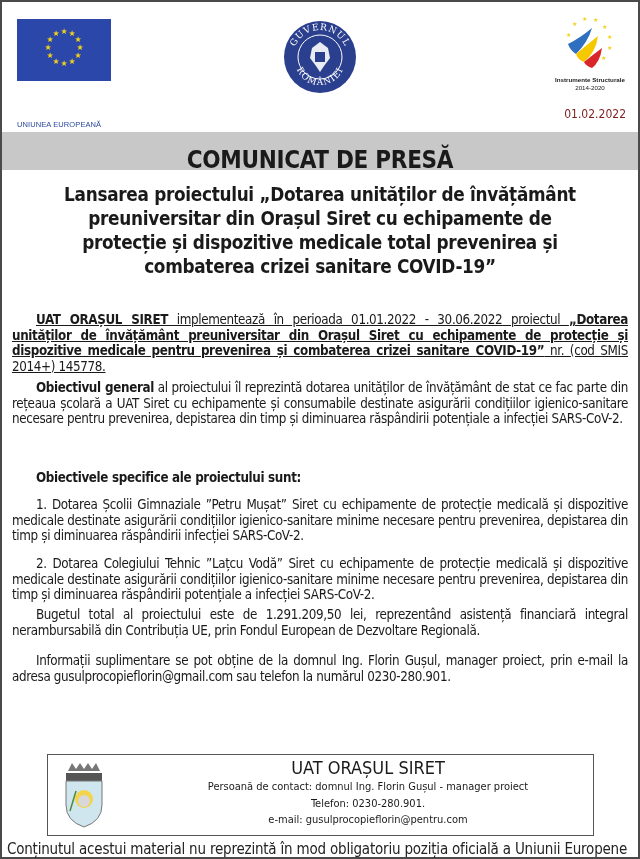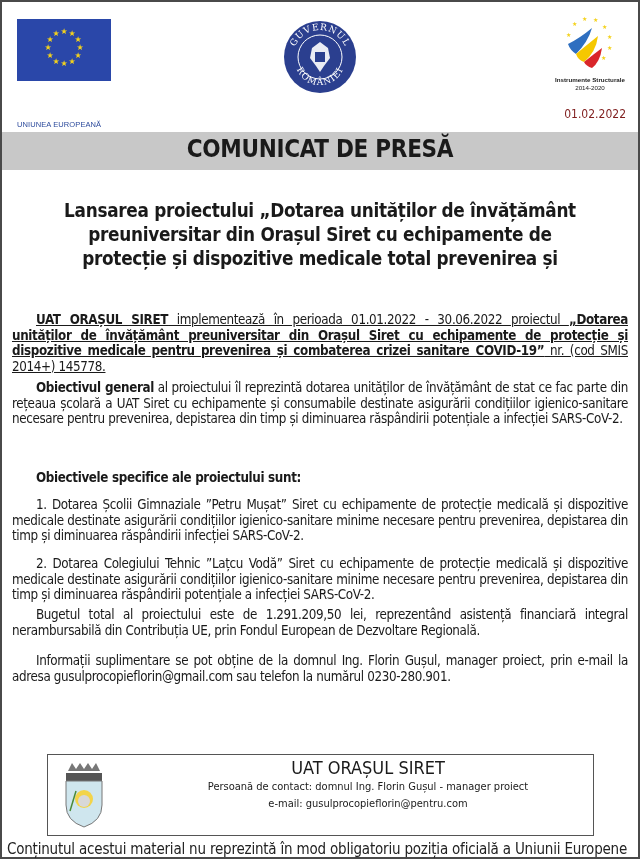--- a/index.html
+++ b/index.html
@@ -6,22 +6,22 @@
   body { width:640px; height:859px; position:relative; overflow:hidden;
          font-family:"DejaVu Sans Condensed","DejaVu Sans", sans-serif; color:#1a1a1a; }
   .frame { position:absolute; left:0; top:0; width:636px; height:855px; border:2px solid #4a4a4a; }
   .eu-logo { position:absolute; left:17px; top:19px; width:94px; height:62px; background:#2a47a9; }
   .eu-label { position:absolute; left:17px; top:84px; font-family:"Liberation Sans",sans-serif; font-size:7.5px; color:#2c4a9c; letter-spacing:0.1px;margin-top:36px; }
   .gov-logo { position:absolute; left:283px; top:20px; width:74px; height:74px; }
   .is-logo { position:absolute; left:558px; top:14px; width:60px; height:60px; }
   .is-label { position:absolute; left:548px; top:76px; width:84px; text-align:center; font-family:"Liberation Sans",sans-serif; font-size:6.2px; font-weight:bold; line-height:8px; color:#222; }
   .date { position:absolute; right:14px; top:107px; font-size:12px; color:#7f1d1d; }
   .banner { position:absolute; left:2px; top:132px; width:636px; height:38px; background:#c8c8c8; text-align:center; }
-  .banner span { display:inline-block; margin-top:3px; font-size:24px; font-weight:bold; letter-spacing:-0.3px; color:#1a1a1a; }
-  .title { position:absolute; left:24px; top:183px; width:592px; text-align:center; font-size:18.8px; font-weight:bold; line-height:24px; letter-spacing:-0.3px;margin-top:16px; }
+  .banner span { display:inline-block; margin-top:14px; font-size:24px; font-weight:bold; letter-spacing:-0.3px; color:#1a1a1a; }
+  .title { position:absolute; left:24px; top:183px; width:592px; text-align:center; font-size:18.8px; font-weight:bold; line-height:24px; letter-spacing:-0.3px; }
   .para { position:absolute; left:12px; width:616px; font-size:13.3px; line-height:15.5px; text-align:justify; letter-spacing:-0.35px; }
   .para .ind { display:inline-block; width:24px; }
   .p1 { top:312px;text-decoration:underline; }
   .p2 { top:380px; }
   .p3 { top:470px; font-weight:bold; }
   .p4 { top:497px; }
   .p5 { top:556px; }
   .p6 { top:607px; }
   .p7 { top:653px; }
   .contact-box { position:absolute; left:47px; top:754px; width:545px; height:80px; border:1.5px solid #555; }
@@ -97,20 +97,21 @@
 <div class="date">01.02.2022</div>
 
 <div class="banner">
   <span>COMUNICAT DE PRESĂ</span>
 </div>
 
 <div class="title">
   <div>Lansarea proiectului „Dotarea unităților de învățământ</div>
   <div>preuniversitar din Orașul Siret cu echipamente de</div>
   <div>protecție și dispozitive medicale total prevenirea și</div>
+  <div>combaterea crizei sanitare COVID-19”</div>
 </div>
 
 <div class="para p1">
   <span class="ind"></span><b>UAT ORAȘUL SIRET</b><span> implementează în perioada  01.01.2022 - 30.06.2022 proiectul </span><b>„Dotarea unităților de învățământ preuniversitar din Orașul Siret cu echipamente de protecție și dispozitive medicale pentru prevenirea și combaterea crizei sanitare COVID-19”</b><span> nr. (cod SMIS 2014+) 145778.</span>
 </div>
 
 <div class="para p2">
   <span class="ind"></span><b>Obiectivul general</b><span> al proiectului îl reprezintă dotarea unităților de învățământ de stat ce fac parte din rețeaua școlară a UAT Siret cu echipamente și consumabile destinate asigurării condițiilor igienico-sanitare necesare pentru prevenirea, depistarea din timp și diminuarea răspândirii potențiale a infecției SARS-CoV-2.</span>
 </div>
 
@@ -140,17 +141,18 @@
       <rect x="4" y="12" width="36" height="8" fill="#555"></rect>
       <path d="M4 20 H40 V44 Q40 60 22 66 Q4 60 4 44 Z" fill="#cfe6ee" stroke="#777" stroke-width="1"></path>
       <circle cx="22" cy="38" r="9" fill="#f3d44a"></circle>
       <circle cx="22" cy="40" r="6" fill="#d8d8d8"></circle>
       <path d="M8 50 L14 30" stroke="#4a8a3a" stroke-width="1.5"></path>
     </svg>
   </div>
   <div class="contact-text">
     <div class="c-org">UAT ORAȘUL SIRET</div>
     <div class="c-line">Persoană de contact: domnul Ing. Florin Gușul - manager proiect</div>
+    <div class="c-line">Telefon: 0230-280.901.</div>
     <div class="c-line">e-mail: gusulprocopieflorin@pentru.com</div>
   </div>
 </div>
 
 <div class="disclaimer">Conținutul acestui material nu reprezintă în mod obligatoriu poziția oficială a Uniunii Europene sau a Guvernului României.</div>
 
 </body></html>

